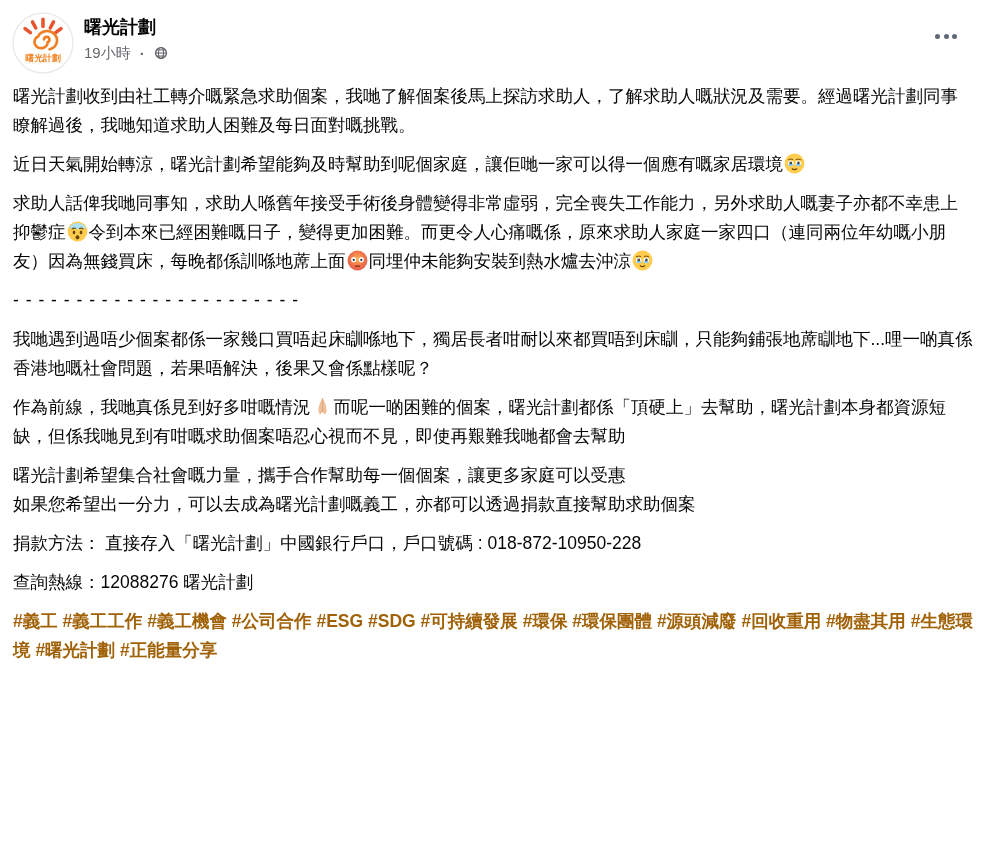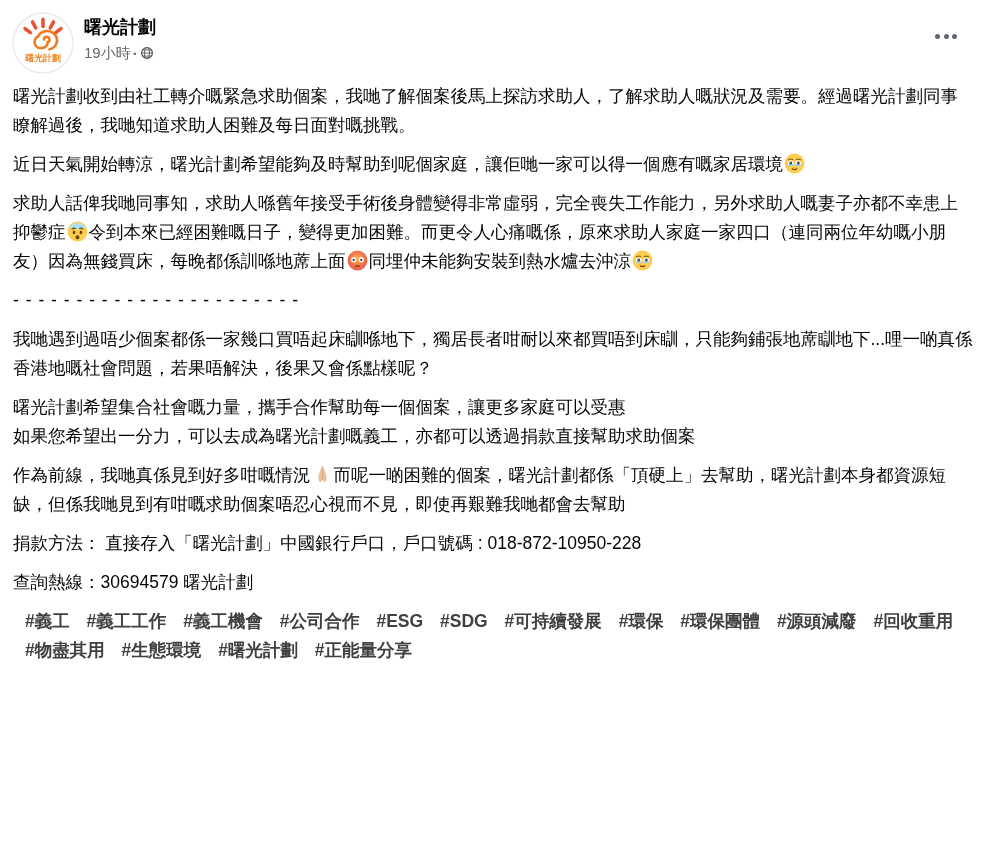--- a/index.html
+++ b/index.html
@@ -35,21 +35,21 @@
   .page-name {
     font-size: 18px;
     font-weight: 700;
     color: #050505;
     cursor: pointer;
     line-height: 1.2;
   }
   .meta-row {
     display: flex;
     align-items: center;
-    gap: 2px;
+    gap: 9px;
     margin-top: 5px;
     font-size: 15px;
     color: #65676b;
   }
   .meta-row .sep-dot { font-weight: 700; }
   .globe { display: inline-flex; width: 14px; height: 14px; }
   .globe svg { width: 14px; height: 14px; }
   .more-btn {
     position: absolute;
     right: 28px;
@@ -80,24 +80,23 @@
   .emoji {
     display: inline-block;
     width: 21px;
     height: 21px;
     vertical-align: -4px;
     margin: 0 1px;
   }
   .emoji svg { width: 21px; height: 21px; display: block; }
   .hashtags-para { font-weight: 700; }
   a.hashtag {
-    color: #404040;
+    color: #a16207;
     text-decoration: none;
     cursor: pointer;
-    margin-left: 12px;
   }
 </style>
 </head>
 <body>
 
 <div class="fb-post">
 
   <div class="post-header">
 
     <div class="avatar">
@@ -186,23 +185,23 @@
             <ellipse cx="11.5" cy="20.6" rx="4.2" ry="2.1" fill="#88C9F9"></ellipse>
             <ellipse cx="24.5" cy="20.6" rx="4.2" ry="2.1" fill="#88C9F9"></ellipse>
             <circle cx="11.5" cy="17" r="2.4" fill="#31373D"></circle>
             <circle cx="24.5" cy="17" r="2.4" fill="#31373D"></circle>
             <circle cx="10.6" cy="16" r="0.8" fill="#ffffff"></circle>
             <circle cx="23.6" cy="16" r="0.8" fill="#ffffff"></circle>
             <path d="M14,27 q4,2.8 8,0" stroke="#664500" stroke-width="2" fill="none" stroke-linecap="round"></path>
           </svg></span></div>
       <div class="para separator">- - - - - - - - - - - - - - - - - - - - - - -</div>
       <div class="para">我哋遇到過唔少個案都係一家幾口買唔起床瞓喺地下，獨居長者咁耐以來都買唔到床瞓，只能夠鋪張地蓆瞓地下...哩一啲真係香港地嘅社會問題，若果唔解決，後果又會係點樣呢？</div>
-      <div class="para">曙光計劃希望集合社會嘅力量，攜手合作幫助每一個個案，讓更多家庭可以受惠<br>如果您希望出一分力，可以去成為曙光計劃嘅義工，亦都可以透過捐款直接幫助求助個案</div>
       <div class="para">作為前線，我哋真係見到好多咁嘅情況<span class="emoji" title="🙏🏻"><svg viewBox="0 0 36 36">
             <path d="M18,3 C14.5,9 12,15 11,23 C10.6,26 12,29.5 14,31.5 L18,27.5 L22,31.5 C24,29.5 25.4,26 25,23 C24,15 21.5,9 18,3z" fill="#EDBE98"></path>
             <path d="M18,4 L18,27.5" stroke="#D9A57E" stroke-width="1.4"></path>
           </svg></span>而呢一啲困難的個案，曙光計劃都係「頂硬上」去幫助，曙光計劃本身都資源短缺，但係我哋見到有咁嘅求助個案唔忍心視而不見，即使再艱難我哋都會去幫助</div>
+      <div class="para">曙光計劃希望集合社會嘅力量，攜手合作幫助每一個個案，讓更多家庭可以受惠<br>如果您希望出一分力，可以去成為曙光計劃嘅義工，亦都可以透過捐款直接幫助求助個案</div>
       <div class="para">捐款方法： 直接存入「曙光計劃」中國銀行戶口，戶口號碼 : 018-872-10950-228</div>
-      <div class="para">查詢熱線：30694579 曙光計劃</div>
+      <div class="para">查詢熱線：12088276 曙光計劃</div>
       <div class="para hashtags-para"><a class="hashtag" href="#">#義工</a> <a class="hashtag" href="#">#義工工作</a> <a class="hashtag" href="#">#義工機會</a> <a class="hashtag" href="#">#公司合作</a> <a class="hashtag" href="#">#ESG</a> <a class="hashtag" href="#">#SDG</a> <a class="hashtag" href="#">#可持續發展</a> <a class="hashtag" href="#">#環保</a> <a class="hashtag" href="#">#環保團體</a> <a class="hashtag" href="#">#源頭減廢</a> <a class="hashtag" href="#">#回收重用</a> <a class="hashtag" href="#">#物盡其用</a> <a class="hashtag" href="#">#生態環境</a> <a class="hashtag" href="#">#曙光計劃</a> <a class="hashtag" href="#">#正能量分享</a></div>
     </div>
 
 </div>
 
 </body></html>

